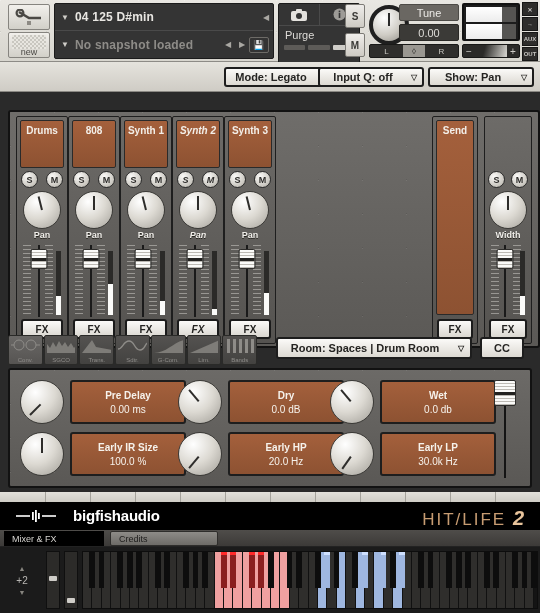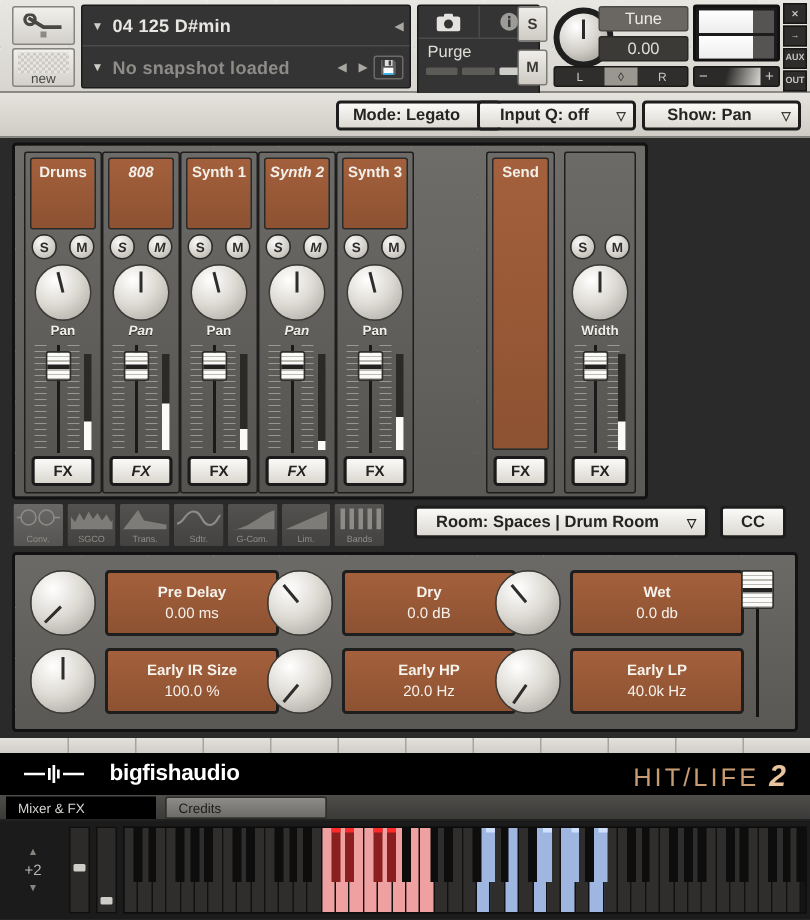--- a/index.html
+++ b/index.html
@@ -97,21 +97,21 @@
   .dd { position:absolute; top:5px; height:20px; background:linear-gradient(#fbfaf8,#dcd9d2);
     border:2px solid #1d1d1d; border-radius:3px; display:flex; align-items:center;
     justify-content:center; font-size:11px; font-weight:bold; color:#252422; }
   .dd .cap { flex:1; text-align:center; }
   .dd .tri { width:16px; text-align:center; font-size:8px; color:#3b3a37; }
   #dd-mode { left:224px; width:110px; }
   #dd-inputq { left:318px; width:106px; }
   #dd-show { left:428px; width:106px; }
 
   
-  .mixer { position:absolute; left:8px; top:95px; width:424px; height:238px;
+  .mixer { position:absolute; left:8px; top:110px; width:532px; height:238px;
     background:linear-gradient(#6f6d6a,#5b5956); border:2px solid #121212; border-radius:3px; }
   .mixer-hex { position:absolute; inset:0; opacity:.18;
     background-image:
       linear-gradient(115deg, rgba(255,255,255,.5) 1px, transparent 1px),
       linear-gradient(65deg, rgba(0,0,0,.5) 1px, transparent 1px);
     background-size:44px 34px,44px 34px; pointer-events:none; }
 
   .strip { position:absolute; top:4px; width:52px; height:228px;
     background:linear-gradient(#6d6b68,#555350); border:1px solid #1e1e1e; border-radius:2px; }
   .strip-name { position:absolute; left:3px; top:3px; right:3px; height:48px;
@@ -371,21 +371,21 @@
             <div class="ticks l"></div>
             <div class="ticks r"></div>
             <div class="fader-track"></div>
             <div class="fader-cap"></div>
             <div class="vmeter" style="top:8px;">
               <i style="height:30%"></i>
             </div>
           </div>
           <div class="fxbtn">FX</div>
         </div>
-        <div class="strip" style="left: 58px; font-style: italic;">
+        <div class="strip" style="left: 58px;">
           <div class="strip-name">808</div>
           <div class="sm-row">
             <div class="sm">S</div>
             <div class="sm">M</div>
           </div>
           <div class="knob l0"></div>
           <div class="knob-lbl">Pan</div>
           <div class="fader-zone">
             <div class="ticks l"></div>
             <div class="ticks r"></div>
@@ -565,21 +565,21 @@
           <span class="pv">100.0 %</span>
         </div>
         <div class="pk a135" style="left: 168px; top: 62px;"></div>
         <div class="pfield" style="left: 218px; top: 62px;">
           <span class="pn">Early HP</span>
           <span class="pv">20.0 Hz</span>
         </div>
         <div class="pk a150" style="left: 320px; top: 62px;"></div>
         <div class="pfield" style="left: 370px; top: 62px;">
           <span class="pn">Early LP</span>
-          <span class="pv">40.0k Hz</span>
+          <span class="pv">30.0k Hz</span>
         </div>
       </div>
     <div class="pslider">
       <div class="tr"></div>
       <div class="cap"></div>
     </div>
   </div>
 
   <div class="brandstrip" id="brandstrip">
       <i style="left: 45px;"></i>

